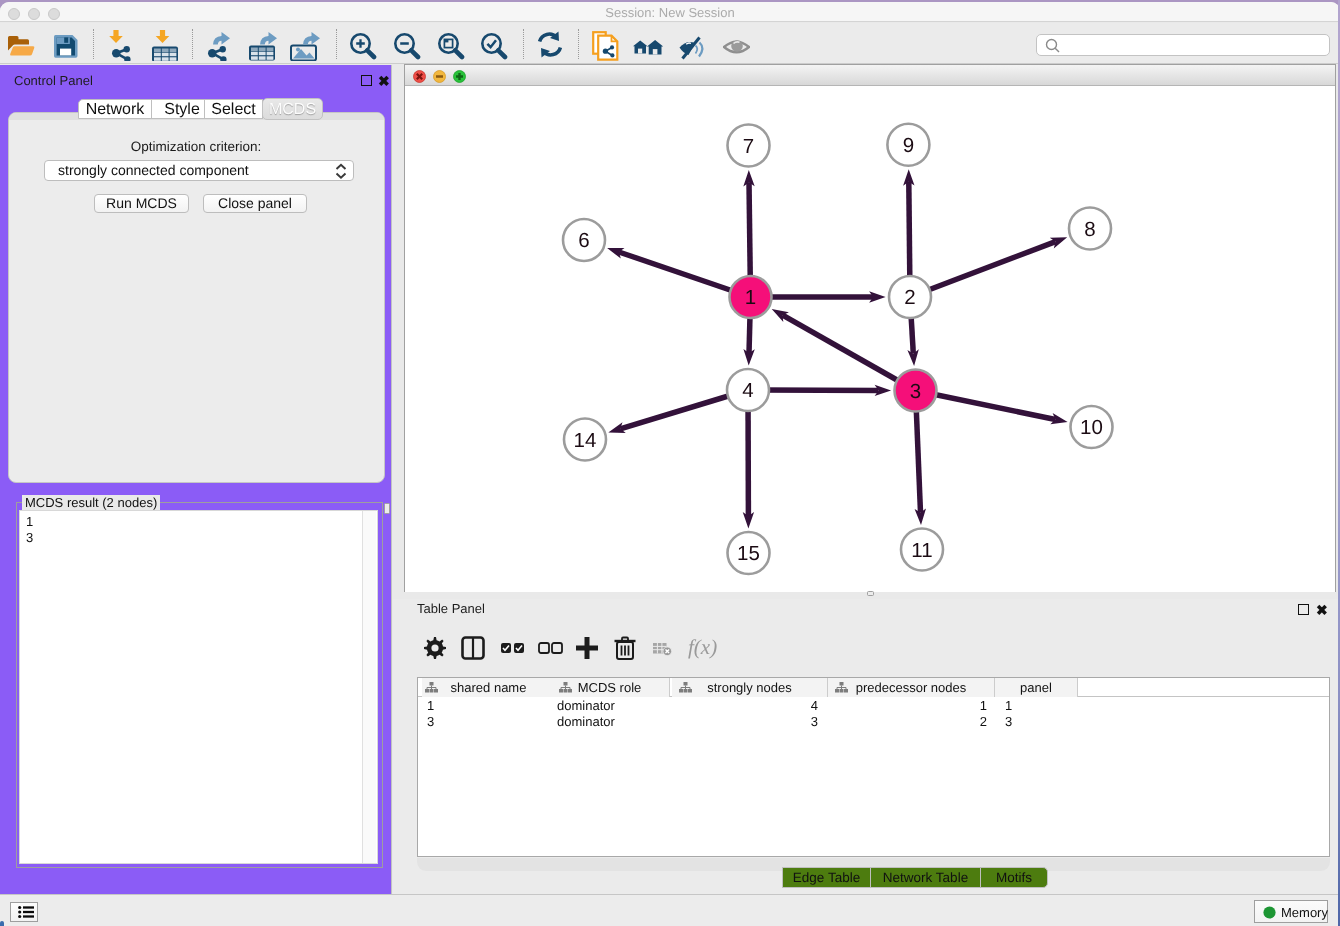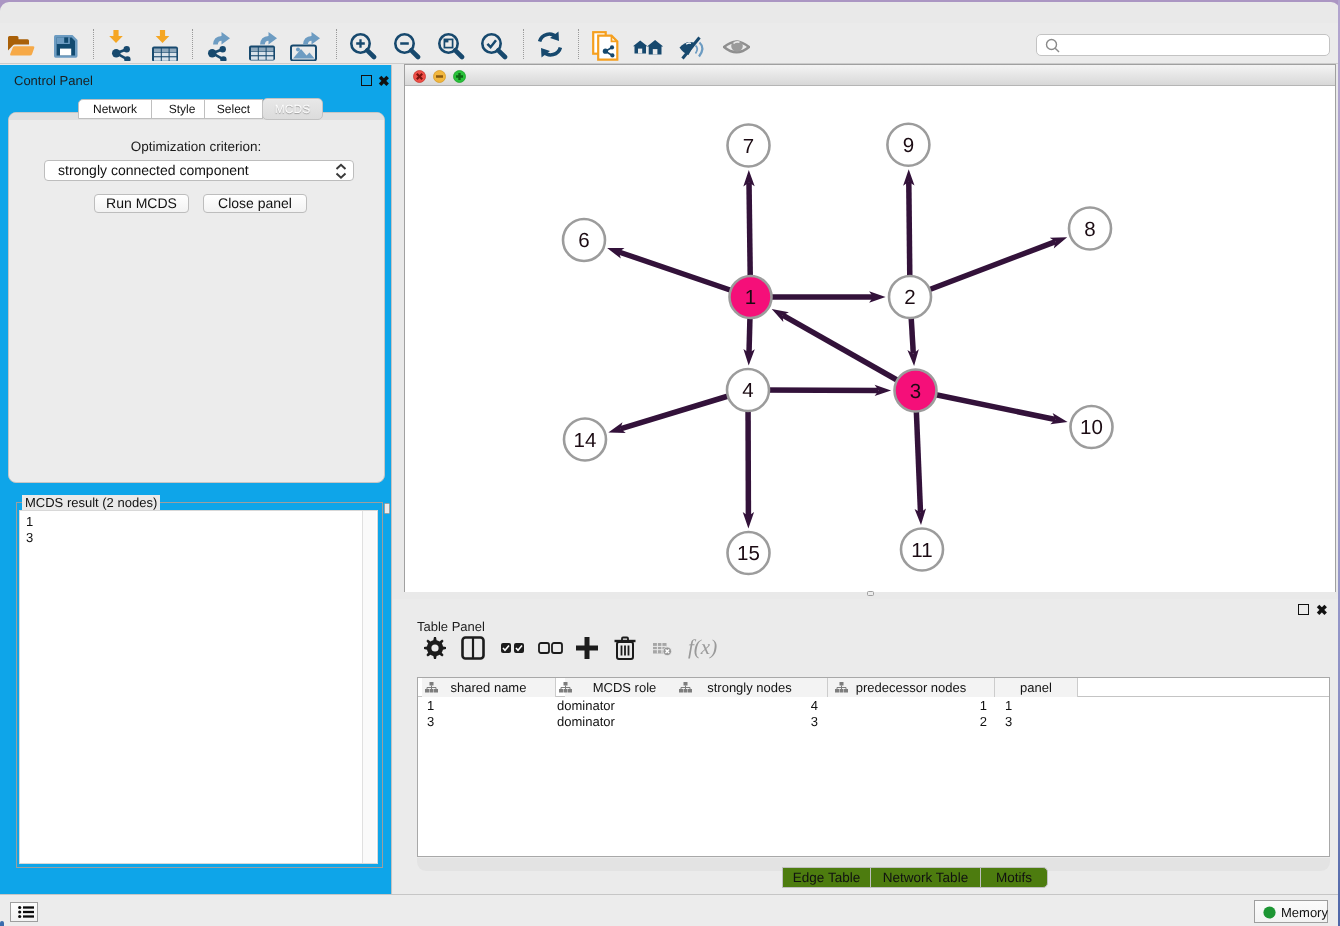--- a/index.html
+++ b/index.html
@@ -8,61 +8,67 @@
 #win { position:absolute; left:0; top:2px; width:1340px; height:924px; background:#e9e9e9; border-radius:9px 9px 0 0; overflow:hidden; }
 #titlebar { position:absolute; left:0; top:0; width:1340px; height:20px; background:#f6f6f6; border-bottom:1px solid #d4d4d4; }
 .tl { position:absolute; top:6px; width:12px; height:12px; border-radius:50%; }
 #titletext { position:absolute; top:3px; width:100%; text-align:center; font-size:13px; color:#ababab; }
 #toolbar { position:absolute; left:0; top:21px; width:1340px; height:41px; background:#ebebeb; border-bottom:1px solid #cccccc; }
 .tsep { position:absolute; top:6px; height:30px; width:0; border-left:1px dotted #9a9a9a; }
 .ticon { position:absolute; top:5px; }
 #searchbox { position:absolute; left:1036px; top:11px; width:294px; height:22px; background:#ffffff; border:1px solid #c3c3c3; border-radius:5px; }
 #main { position:absolute; left:0; top:63px; width:1340px; height:830px; background:#e9e9e9; }
 
-#cpanel { position:absolute; left:0; top:0; width:392px; height:830px; background:#0ea5e9; border-right:1px solid #c2c2c2; }
+#cpanel { position:absolute; left:0; top:0; width:392px; height:830px; background:#8b5cf6; border-right:1px solid #c2c2c2; }
 #cptitle { position:absolute; left:14px; top:8px; font-size:13px; color:#1d1d1d; }
 .float-btn { position:absolute; top:10px; width:11px; height:11px; border:1.5px solid #111; background:transparent; }
 .close-x { position:absolute; top:8px; font-size:14px; font-weight:bold; color:#111; }
 #cpbox { position:absolute; left:8px; top:47px; width:377px; height:371px; background:#ececec; border:1px solid #c6c6c6; border-radius:8px; }
 #cpboxtop { position:absolute; left:9px; top:48px; width:375px; height:7px; background:#e0e0e0; border-radius:8px 8px 0 0; }
-.tab { position:absolute; top:34px; height:20px; background:#ffffff; border:1px solid #bfbfbf; font-size:12px; color:#111; text-align:center; line-height:19px; }
+.tab { position:absolute; top:34px; height:20px; background:#ffffff; border:1px solid #bfbfbf; font-size:16px; color:#111; text-align:center; line-height:19px; }
 #tab-mcds { background:linear-gradient(#e8e8e8,#dcdcdc); color:#fdfdfd; text-shadow:0 1px 1px #9e9e9e; border-radius:5px 5px 5px 5px; border-color:#c2c2c2; }
 #optlabel { position:absolute; left:0; top:74px; width:392px; text-align:center; font-size:13.5px; color:#1a1a1a; }
 #dropdown { position:absolute; left:44px; top:95px; width:310px; height:21px; background:#ffffff; border:1px solid #bdbdbd; border-radius:4px; font-size:14px; color:#111; line-height:19px; padding-left:13px; }
 .btn { position:absolute; top:129px; height:19px; background:linear-gradient(#ffffff,#f2f2f2); border:1px solid #bdbdbd; border-radius:4px; font-size:14px; color:#111; text-align:center; line-height:17px; }
 #fieldset { position:absolute; left:16px; top:437px; width:367px; height:366px; border:1px solid #9e9e9e; }
 #fslegend { position:absolute; left:22px; top:430px; background:#e9e9e9; font-size:13px; color:#111; padding:0 3px; }
 #fswhite { position:absolute; left:19px; top:445px; width:359px; height:354px; background:#ffffff; border:1px solid #d8d8d8; font-size:13px; color:#111; line-height:16px; padding:3px 0 0 6px; }
 #fsscroll { position:absolute; left:362px; top:446px; width:14px; height:352px; background:#fafafa; border-left:1px solid #e0e0e0; }
 
 #netwin { position:absolute; left:404px; top:-1px; width:932px; height:528px; border:1px solid #a0a0a0; border-bottom:none; background:#ffffff; }
 #nettitle { position:absolute; left:0; top:0; width:100%; height:21px; background:linear-gradient(#f4f4f4,#d8d8d8); border-bottom:1px solid #b5b5b5; }
 #nettitletext { position:absolute; top:3px; width:100%; text-align:center; font-size:13px; color:#2a2a2a; font-weight:bold; }
 #graph { position:absolute; left:0; top:21px; }
 
 #tpanel { position:absolute; left:393px; top:534px; width:947px; height:296px; background:#ebebeb; }
-#tptitle { position:absolute; left:24px; top:2px; font-size:13px; color:#1d1d1d;margin-top:18px; }
+#tptitle { position:absolute; left:24px; top:2px; font-size:13px; color:#1d1d1d; }
 #tptoolbar { position:absolute; left:17px; top:34px; width:913px; height:32px; }
 #ttable { position:absolute; left:24px; top:78px; width:913px; height:180px; background:#ffffff; border:1px solid #a8a8a8; }
 #thead { position:absolute; left:0; top:0; width:911px; height:19px; border-bottom:1px solid #c4c4c4; }
 .th { position:absolute; top:0; height:19px; background:#f3f3f3; border-right:1px solid #cccccc; font-size:13px; color:#131313; text-align:center; line-height:19px; }
 .cellicon { position:absolute; top:4px; }
 .tr { position:absolute; left:0; width:911px; height:16px; font-size:13px; color:#111; }
 .td { position:absolute; top:0; height:16px; line-height:16px; }
 
 .btab { position:absolute; top:268px; height:21px; background:#4d7c0f; border:1px solid #bfbfbf; font-size:13.5px; color:#111; text-align:center; line-height:20px; }
 #btab-node { background:linear-gradient(#e8e8e8,#dcdcdc); color:#fbfbfb; text-shadow:0 1px 1px #9e9e9e; border-radius:5px;margin-top:45px; }
 
 #statusbar { position:absolute; left:0; top:829px; width:1340px; height:34px; background:#ececec; border-top:1px solid #c6c6c6; }
 #listbtn { position:absolute; left:10px; top:7px; width:28px; height:20px; background:linear-gradient(#fdfdfd,#f2f2f2); border:1px solid #9e9e9e; }
 #membtn { position:absolute; left:1254px; top:5px; width:74px; height:23px; background:linear-gradient(#fbfbfb,#f3f3f3); border:1px solid #9e9e9e; font-size:13px; color:#111; }
 </style>
 </head>
 <body>
 <div id="win">
+  <div id="titlebar">
+    <div class="tl" style="left:8px; background:#dcdcdc; border:1px solid #c8c8c8;"></div>
+    <div class="tl" style="left:28px; background:#dcdcdc; border:1px solid #c8c8c8;"></div>
+    <div class="tl" style="left:48px; background:#dcdcdc; border:1px solid #c8c8c8;"></div>
+    <div id="titletext">Session: New Session</div>
+  </div>
   <div id="toolbar">
     <svg class="ticon" style="left:8px;top:13px;" width="28" height="20" viewBox="0 0 28 20">
         <path d="M0 14.5 L0 1.5 Q0 0 1.5 0 L9 0 Q10.5 0 10.5 1.5 L10.5 3.3 L19.5 3.3 Q21 3.3 21 4.8 L21 8.5 L6.5 8.5 Q5 8.5 4.3 10 Z" fill="#a96008"></path>
         <path d="M6.8 10.3 L25.2 10.3 Q26.8 10.3 26.3 11.8 L24 18.3 Q23.5 19.6 22 19.6 L3.2 19.6 Q1.7 19.6 2.2 18.1 L4.8 11.6 Q5.3 10.3 6.8 10.3 Z" fill="#f6a947"></path>
       </svg>
     <svg class="ticon" style="left:54px;top:12px;" width="24" height="23" viewBox="0 0 24 23">
         <path d="M1.5 0 L18.5 0 L23.5 5 L23.5 21 Q23.5 22.7 21.8 22.7 L1.5 22.7 Q0 22.7 0 21 L0 1.5 Q0 0 1.5 0 Z" fill="#6d9cc2"></path>
         <path d="M2.6 2.4 L17.6 2.4 L21 5.9 L21 20.4 L2.6 20.4 Z" fill="#114a70"></path>
         <rect x="2.6" y="2.4" width="13.2" height="6.6" fill="#6d9cc2"></rect>
         <rect x="10.2" y="2.4" width="4" height="5.4" fill="#114a70"></rect>
@@ -325,21 +331,21 @@
           <div class="th" style="left:4px; width:134px;">shared name</div>
           <svg class="cellicon" style="left:7px;" width="13" height="11" viewBox="0 0 13 11">
               <g fill="#7d7d7d">
                 <rect x="4.5" y="0" width="4" height="3.5"></rect>
                 <rect x="0" y="7" width="4" height="3.5"></rect>
                 <rect x="4.5" y="7" width="4" height="3.5"></rect>
                 <rect x="9" y="7" width="4" height="3.5"></rect>
                 <path d="M6.5 3.5 L6.5 5.5 M2 7 L2 5.5 L11 5.5 L11 7 M6.5 5.5 L6.5 7" stroke="#7d7d7d" stroke-width="1" fill="none"></path>
               </g>
             </svg>
-          <div class="th" style="left:147px; width:120px;">MCDS role</div>
+          <div class="th" style="left:132px; width:120px;">MCDS role</div>
           <svg class="cellicon" style="left:141px;" width="13" height="11" viewBox="0 0 13 11">
               <g fill="#7d7d7d">
                 <rect x="4.5" y="0" width="4" height="3.5"></rect>
                 <rect x="0" y="7" width="4" height="3.5"></rect>
                 <rect x="4.5" y="7" width="4" height="3.5"></rect>
                 <rect x="9" y="7" width="4" height="3.5"></rect>
                 <path d="M6.5 3.5 L6.5 5.5 M2 7 L2 5.5 L11 5.5 L11 7 M6.5 5.5 L6.5 7" stroke="#7d7d7d" stroke-width="1" fill="none"></path>
               </g>
             </svg>
           <div class="th" style="left:254px; width:156px;">strongly nodes</div>

